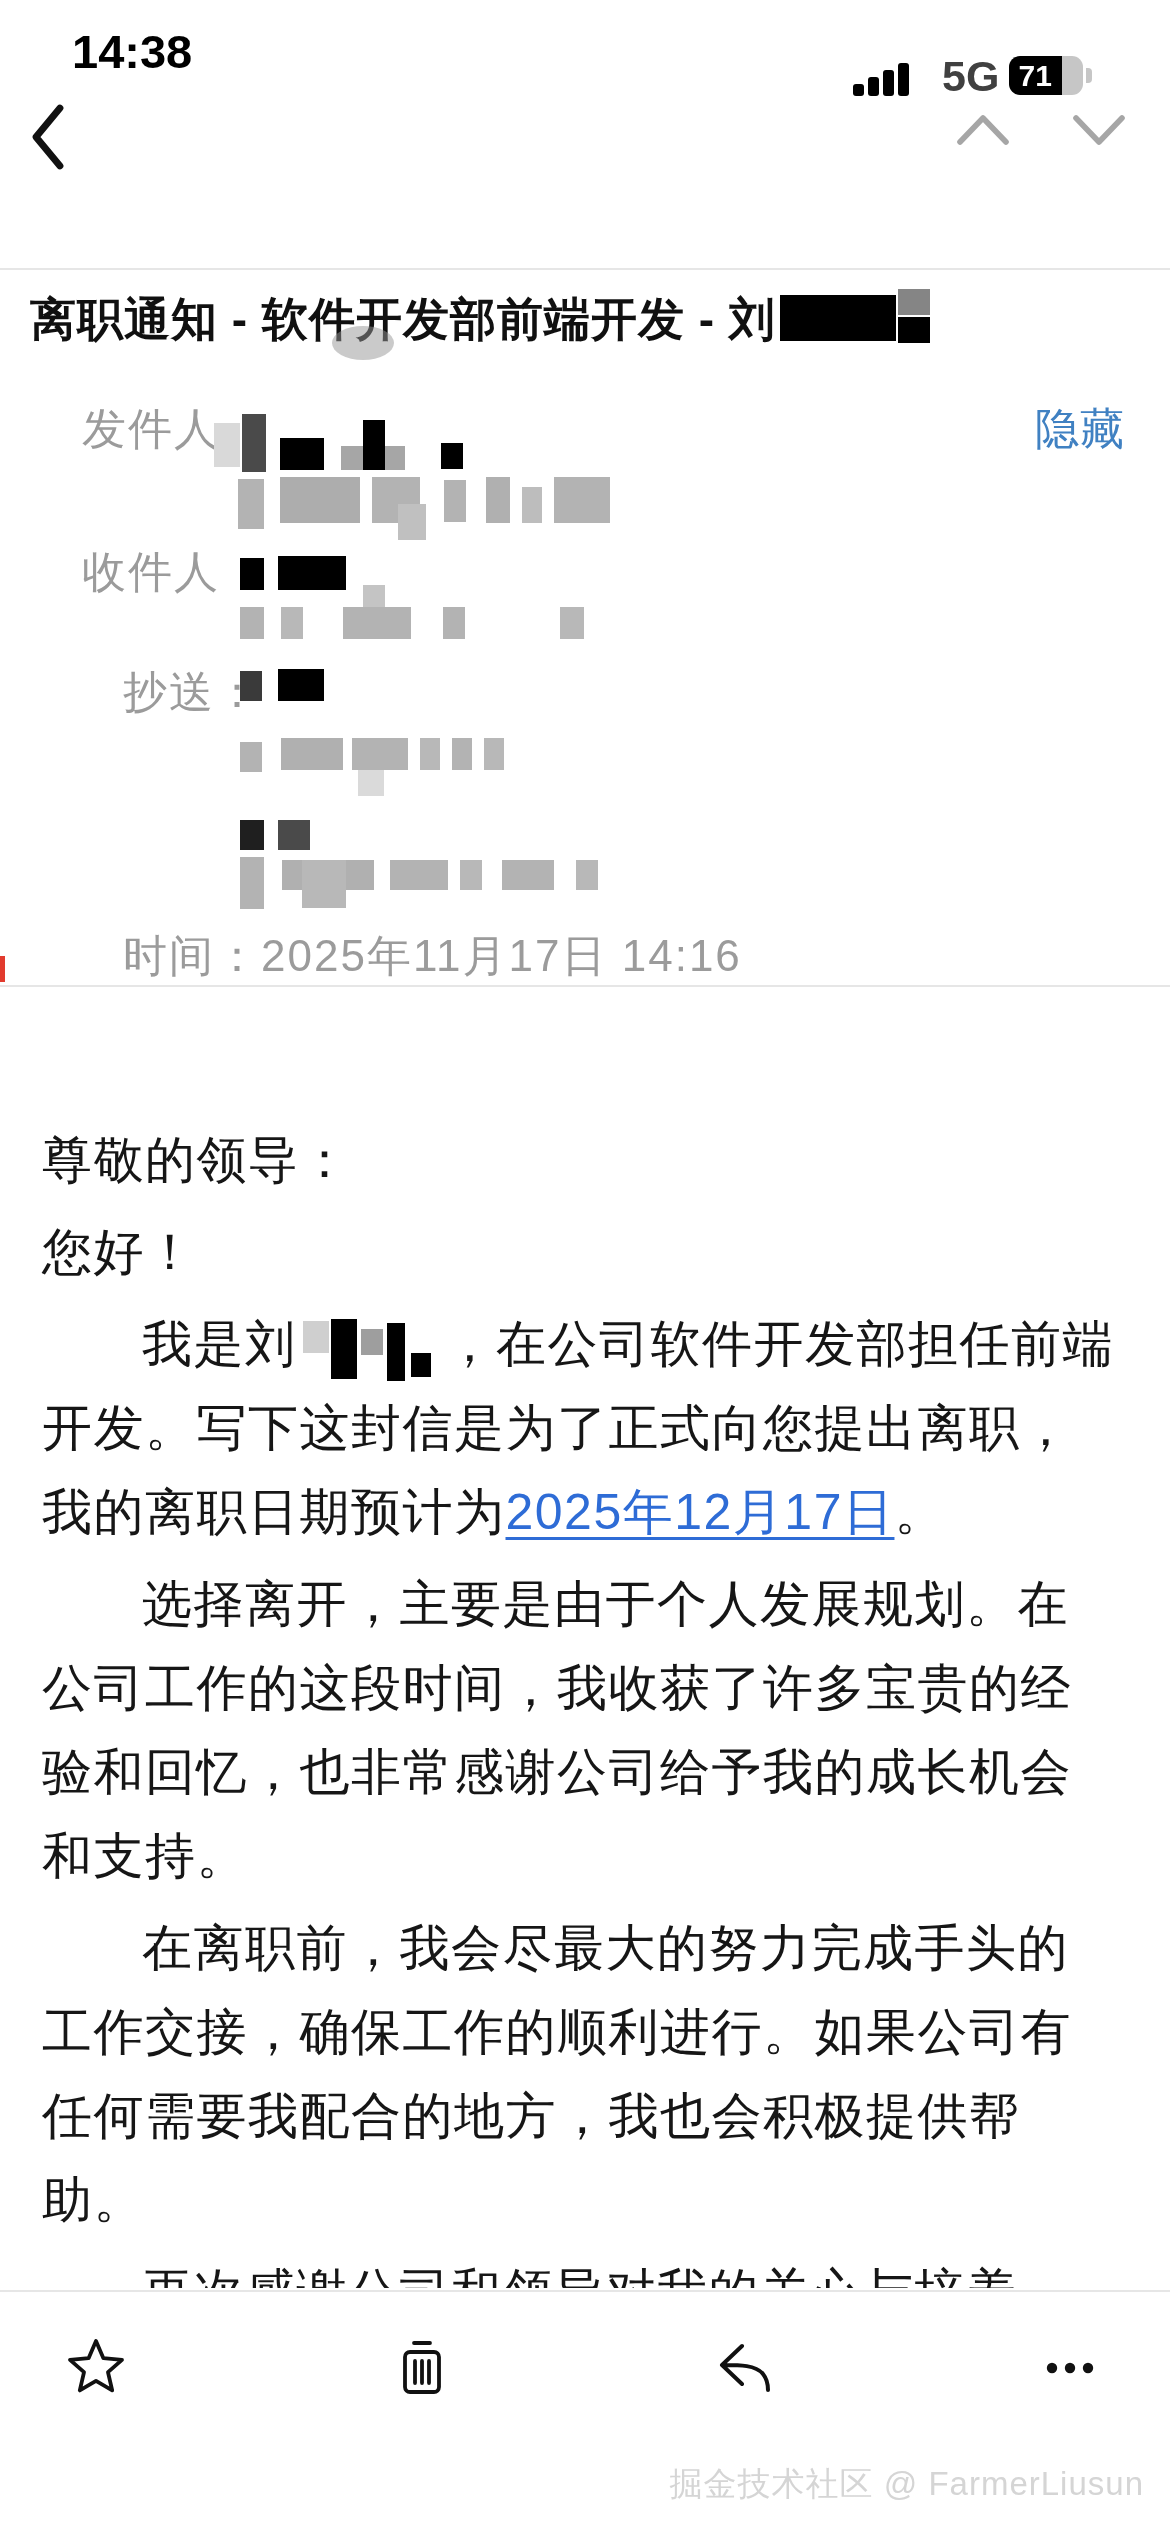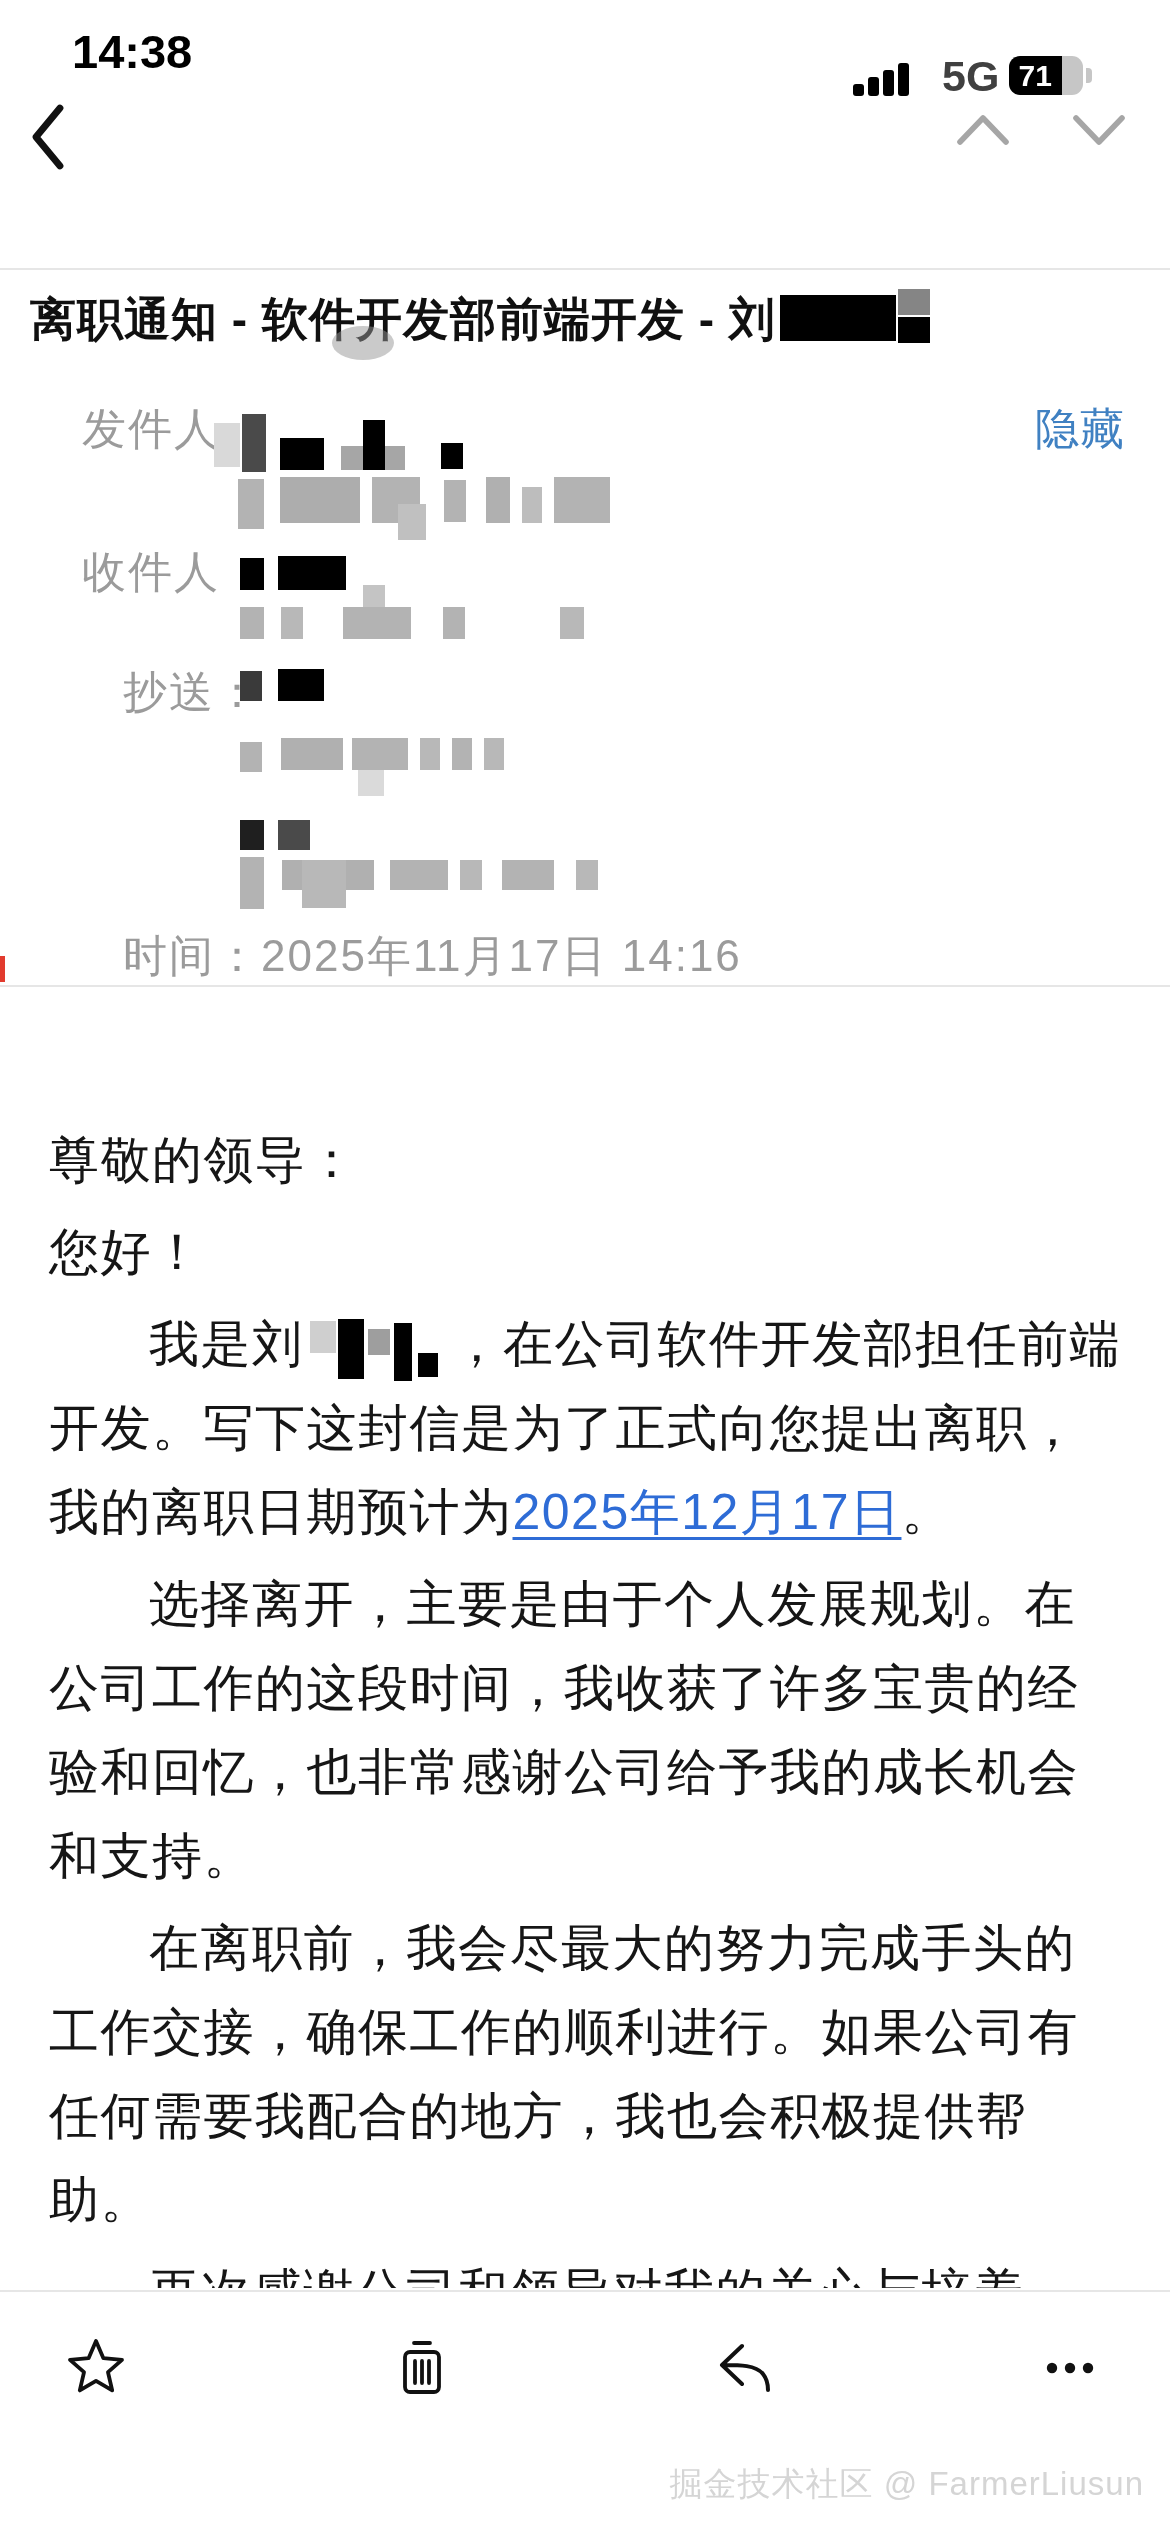--- a/index.html
+++ b/index.html
@@ -35,21 +35,21 @@
   .subject-redact .s2{position:absolute;left:118px;top:0;width:32px;height:26px;background:#858585;}
   .subject-redact .s3{position:absolute;left:118px;top:28px;width:32px;height:26px;background:#000;}
   .smudge{position:absolute;left:332px;top:326px;width:62px;height:34px;border-radius:50%;background:rgba(150,150,150,.5);}
   
   .hdr-label{position:absolute;font-size:44px;color:#9b9b9b;letter-spacing:2px;white-space:nowrap;}
   .hide-link{position:absolute;left:1035px;top:400px;font-size:44px;background:none;border:none;padding:0;cursor:pointer;letter-spacing:1px;}
   .redact-abs{position:absolute;}
   .red-edge{position:absolute;left:0;top:956px;width:5px;height:26px;background:#e23b2e;}
   
   .bodywrap{position:absolute;top:1118px;left:0;width:1170px;height:1170px;overflow:hidden;}
-  .bodyinner{padding:0 30px;margin-left:19px;}
+  .bodyinner{padding:0 42px;}
   .para + .para{margin-top:8px;}
   .line{height:84px;line-height:84px;font-size:50px;letter-spacing:1.5px;color:#161616;white-space:nowrap;}
   .line.ind{padding-left:100px;}
   .date-link{text-decoration:underline;text-decoration-thickness:3px;text-underline-offset:8px;cursor:pointer;}
   .name-redact{display:inline-block;position:relative;width:140px;height:56px;vertical-align:-14px;margin:0 4px;}
   .name-redact .r1{position:absolute;left:2px;top:2px;width:26px;height:32px;background:#cfcfcf;}
   .name-redact .r2{position:absolute;left:30px;top:0;width:26px;height:60px;background:#000;}
   .name-redact .r3{position:absolute;left:60px;top:10px;width:22px;height:26px;background:#9e9e9e;}
   .name-redact .r4{position:absolute;left:86px;top:4px;width:18px;height:58px;background:#000;}
   .name-redact .r5{position:absolute;left:110px;top:34px;width:20px;height:24px;background:#000;}

